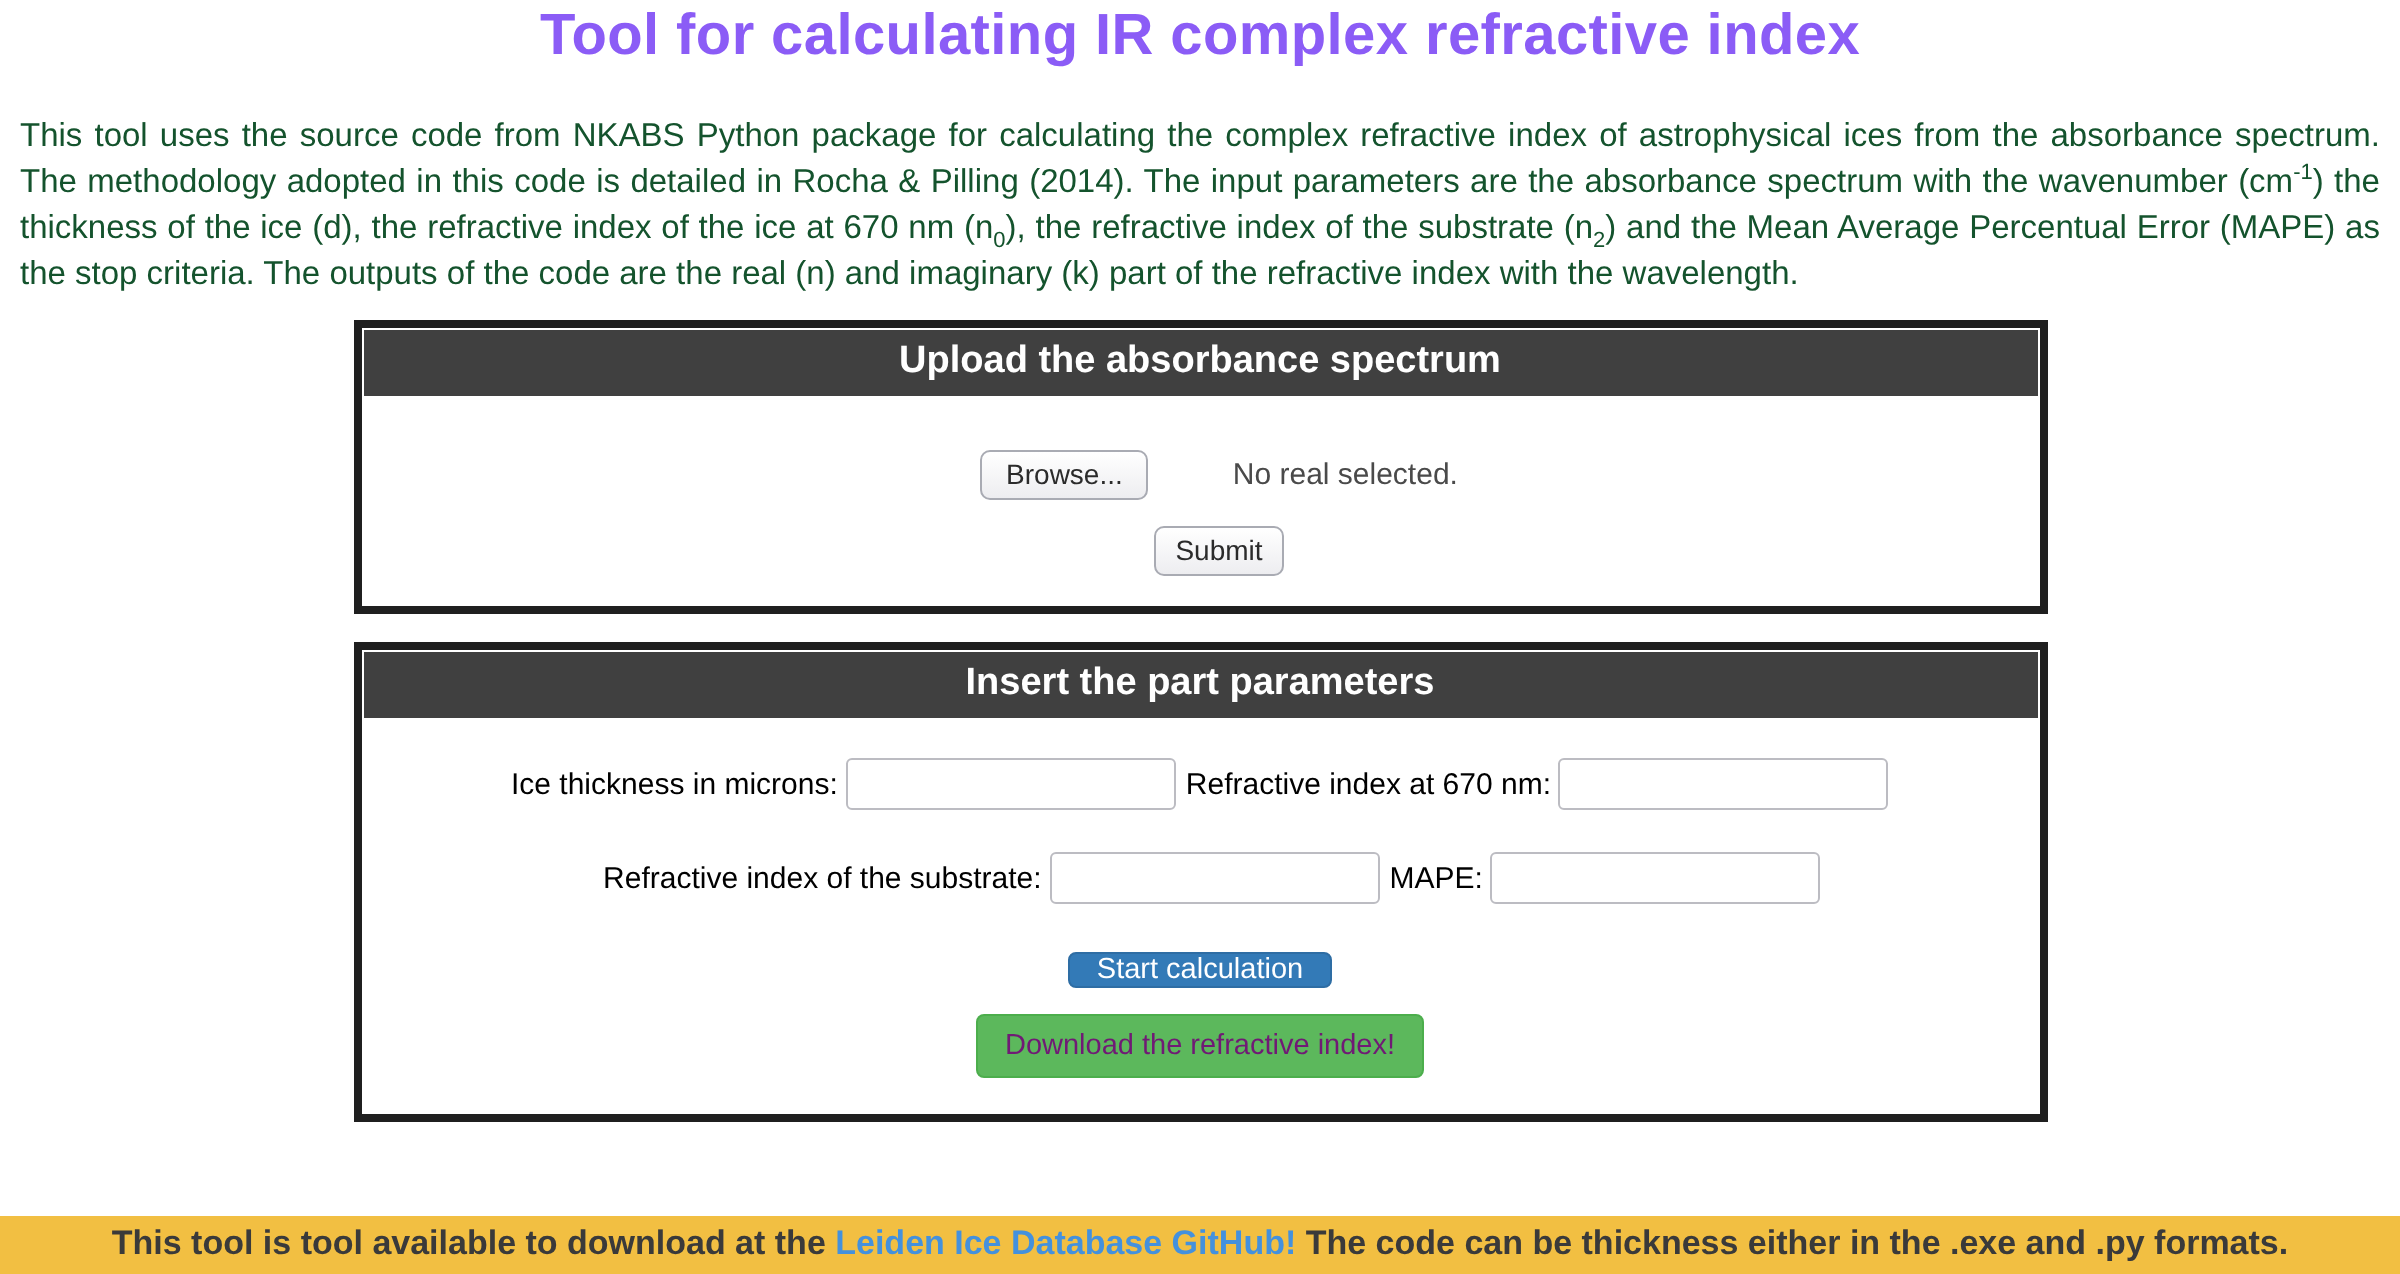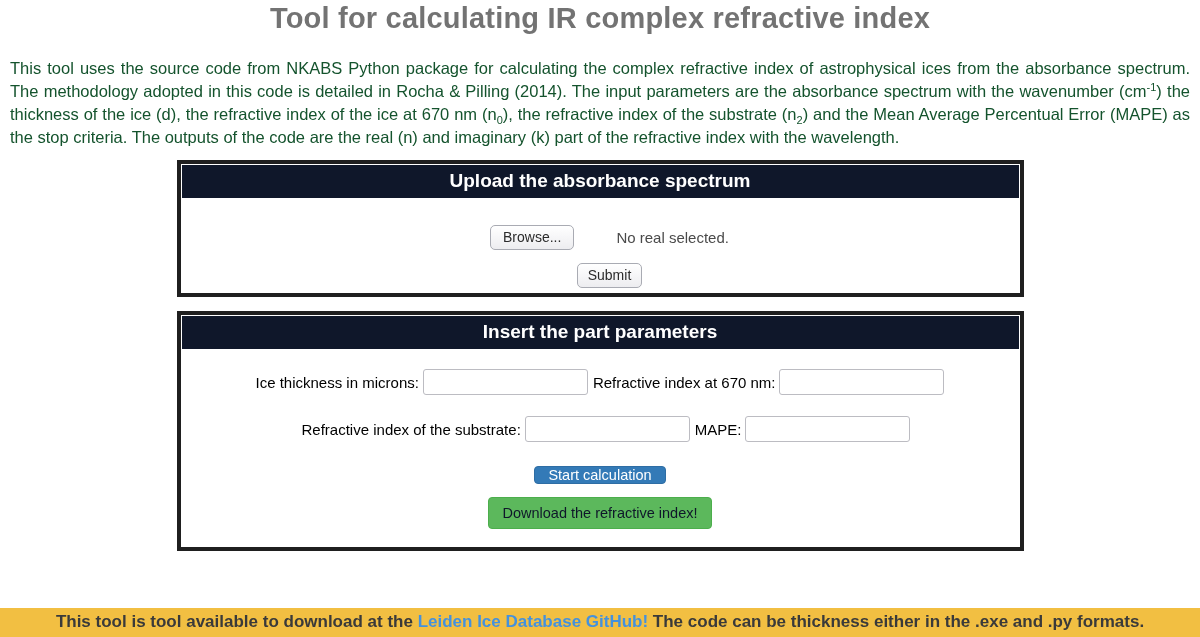--- a/index.html
+++ b/index.html
@@ -11,21 +11,21 @@
     width: 1200px;
   }
   body { min-height: 637px; position: relative; }
 
   
   .page-title {
     margin: 2px 0 0 0;
     text-align: center;
     font-size: 29px;
     font-weight: bold;
-    color: #737373;
+    color: #8b5cf6;
     letter-spacing: 0.2px;
   }
 
   
   .intro {
     margin: 22px 10px 0 10px;
     font-size: 16.5px;
     line-height: 23px;
     text-align: justify;
     color: #14532d;
@@ -37,30 +37,30 @@
   .panel {
     width: 847px;
     margin: 0 auto;
     border: 4px solid #1f1f1f;
     background: #ffffff;
     padding: 1px;
   }
   .panel-upload { margin-top: 11px; }
   .panel-params { margin-top: 14px; }
   .panel-header {
-    background: #0f172a;
+    background: #404040;
     color: #ffffff;
     font-size: 19px;
     font-weight: bold;
     text-align: center;
     padding: 5px 0 6px 0;
   }
 
   
-  .upload-body { padding: 27px 0 4px 0; margin-left: 19px; }
+  .upload-body { padding: 27px 0 14px 0; margin-left: 19px; }
   .file-row {
     display: flex;
     justify-content: center;
     align-items: center;
     gap: 42px;
   }
   .btn-native {
     display: inline-block;
     font-family: inherit;
     font-size: 14px;
@@ -108,21 +108,21 @@
     color: #ffffff;
     background: #337ab7;
     border: 1px solid #2e6da4;
     border-radius: 4px;
     padding: 0 13px;
     cursor: pointer;
   }
   .btn-success {
     font-family: inherit;
     font-size: 14.5px;
-    color: #0f172a;
+    color: #701a75;
     background: #5cb85c;
     border: 1px solid #4cae4c;
     border-radius: 4px;
     padding: 7px 13px;
     cursor: pointer;
   }
 
   
   .footer-bar {
     position: absolute;

